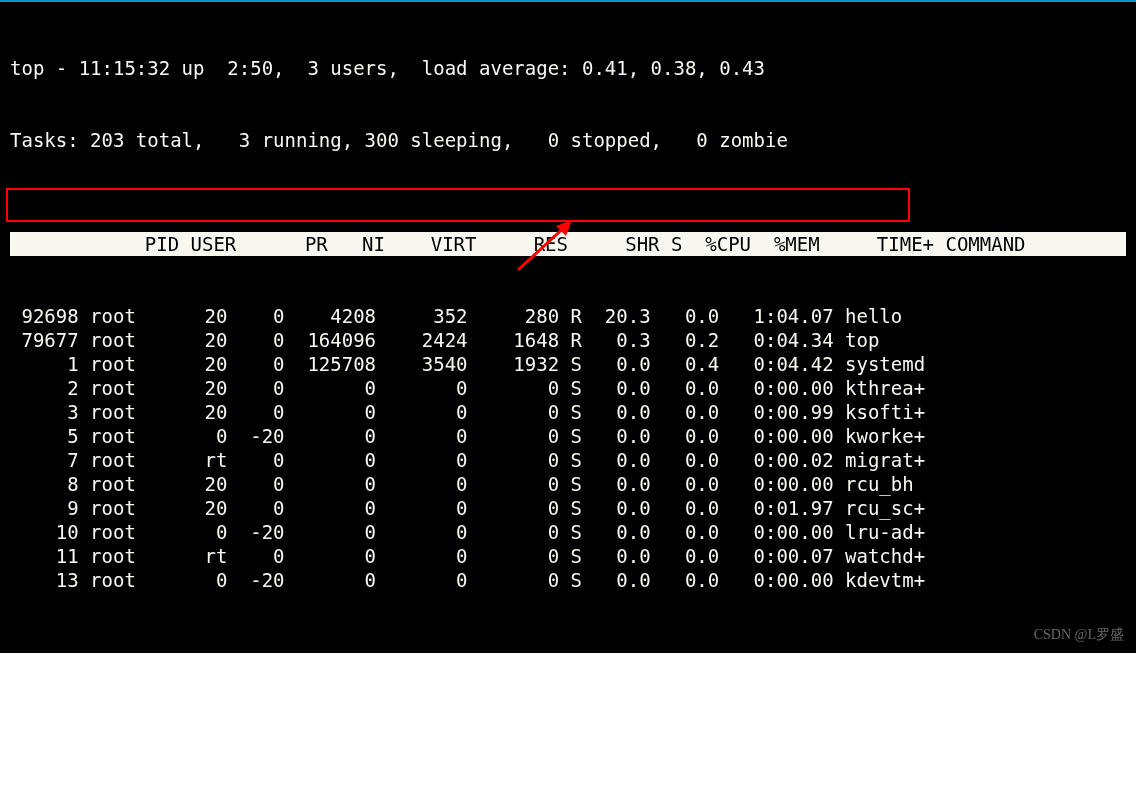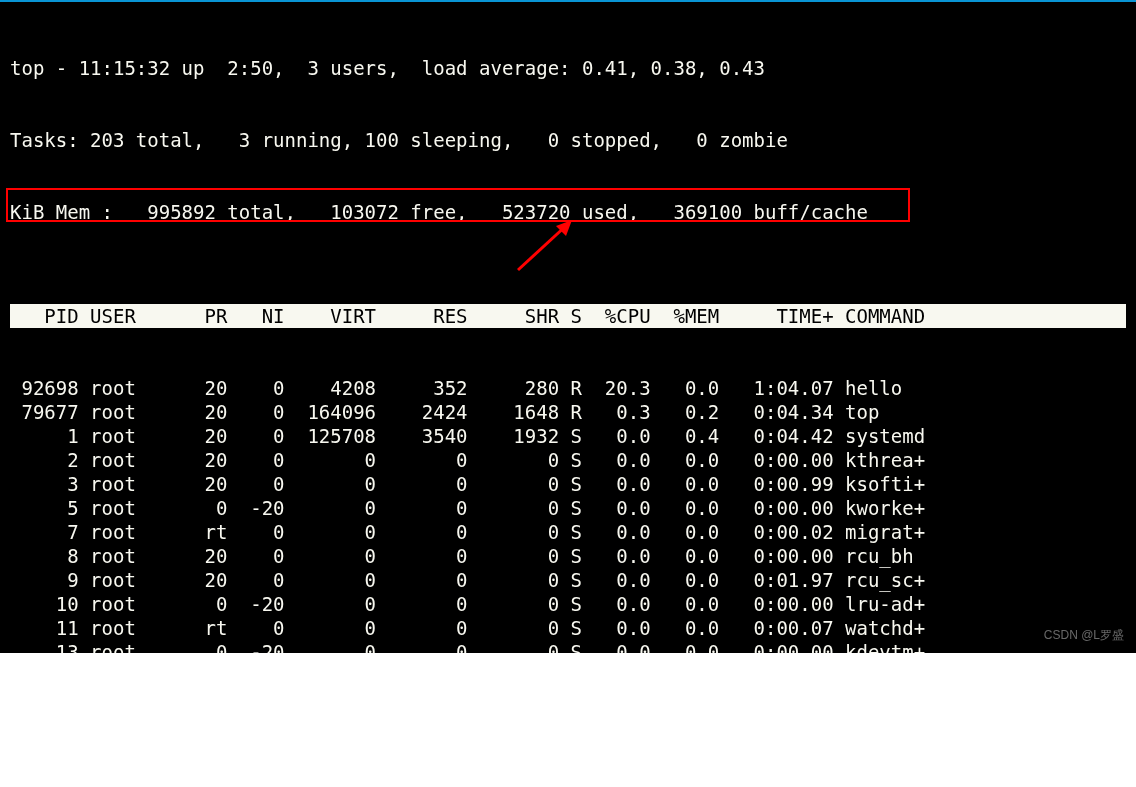--- a/index.html
+++ b/index.html
@@ -14,49 +14,49 @@
     line-height:24px;
     color:#f8f8f0;
     overflow:hidden;
   }
   .pad{padding:6px 10px 0 10px;white-space:pre;}
   .summary{white-space:pre;}
   .hdr-row{
     background:#f8f8f0;color:#000;
     white-space:pre;
     margin-top:8px;
+    text-align:center;
   }
   .proc-row{white-space:pre;}
   .highlight-box{
     position:absolute;
     left:6px;width:900px;
     top:186px;height:30px;
     border:2px solid #ff0000;
     pointer-events:none;
   }
   .arrow{
     position:absolute;
     left:510px;top:216px;width:70px;height:56px;
     pointer-events:none;
   }
   .watermark{
     position:absolute;right:12px;bottom:6px;
     color:#bdbdbd;opacity:0.55;
-    font-family:Liberation Sans, sans-serif;font-size:12px;
+    font-family:Liberation Serif, serif;font-size:14px;
     pointer-events:none;
   }
 </style>
 </head>
 <body>
 
 <div class="screen">
   <div class="pad">
     <div class="summary">top - 11:15:32 up  2:50,  3 users,  load average: 0.41, 0.38, 0.43</div>
-    <div class="summary">Tasks: 203 total,   3 running, 100 sleeping,   0 stopped,   0 zombie</div>
-    <div class="summary">KiB Mem :   995892 total,   103072 free,   523720 used,   369100 buff/cache</div>
+    <div class="summary">Tasks: 203 total,   3 running, 300 sleeping,   0 stopped,   0 zombie</div>
 
     <div class="hdr-row" id="header-row">   PID USER      PR   NI    VIRT     RES     SHR S  %CPU  %MEM     TIME+ COMMAND</div>
     <div id="proc-body"><div class="proc-row"> 92698 root      20    0    4208     352     280 R  20.3   0.0   1:04.07 hello</div><div class="proc-row"> 79677 root      20    0  164096    2424    1648 R   0.3   0.2   0:04.34 top</div><div class="proc-row">     1 root      20    0  125708    3540    1932 S   0.0   0.4   0:04.42 systemd</div><div class="proc-row">     2 root      20    0       0       0       0 S   0.0   0.0   0:00.00 kthrea+</div><div class="proc-row">     3 root      20    0       0       0       0 S   0.0   0.0   0:00.99 ksofti+</div><div class="proc-row">     5 root       0  -20       0       0       0 S   0.0   0.0   0:00.00 kworke+</div><div class="proc-row">     7 root      rt    0       0       0       0 S   0.0   0.0   0:00.02 migrat+</div><div class="proc-row">     8 root      20    0       0       0       0 S   0.0   0.0   0:00.00 rcu_bh</div><div class="proc-row">     9 root      20    0       0       0       0 S   0.0   0.0   0:01.97 rcu_sc+</div><div class="proc-row">    10 root       0  -20       0       0       0 S   0.0   0.0   0:00.00 lru-ad+</div><div class="proc-row">    11 root      rt    0       0       0       0 S   0.0   0.0   0:00.07 watchd+</div><div class="proc-row">    13 root       0  -20       0       0       0 S   0.0   0.0   0:00.00 kdevtm+</div></div>
   </div>
 
   <div class="highlight-box"></div>
   <svg class="arrow" viewBox="0 0 70 56">
     <line x1="8" y1="52" x2="58" y2="6" stroke="#ff0000" stroke-width="3"></line>
     <polygon points="62,2 46,8 56,18" fill="#ff0000"></polygon>
   </svg>

